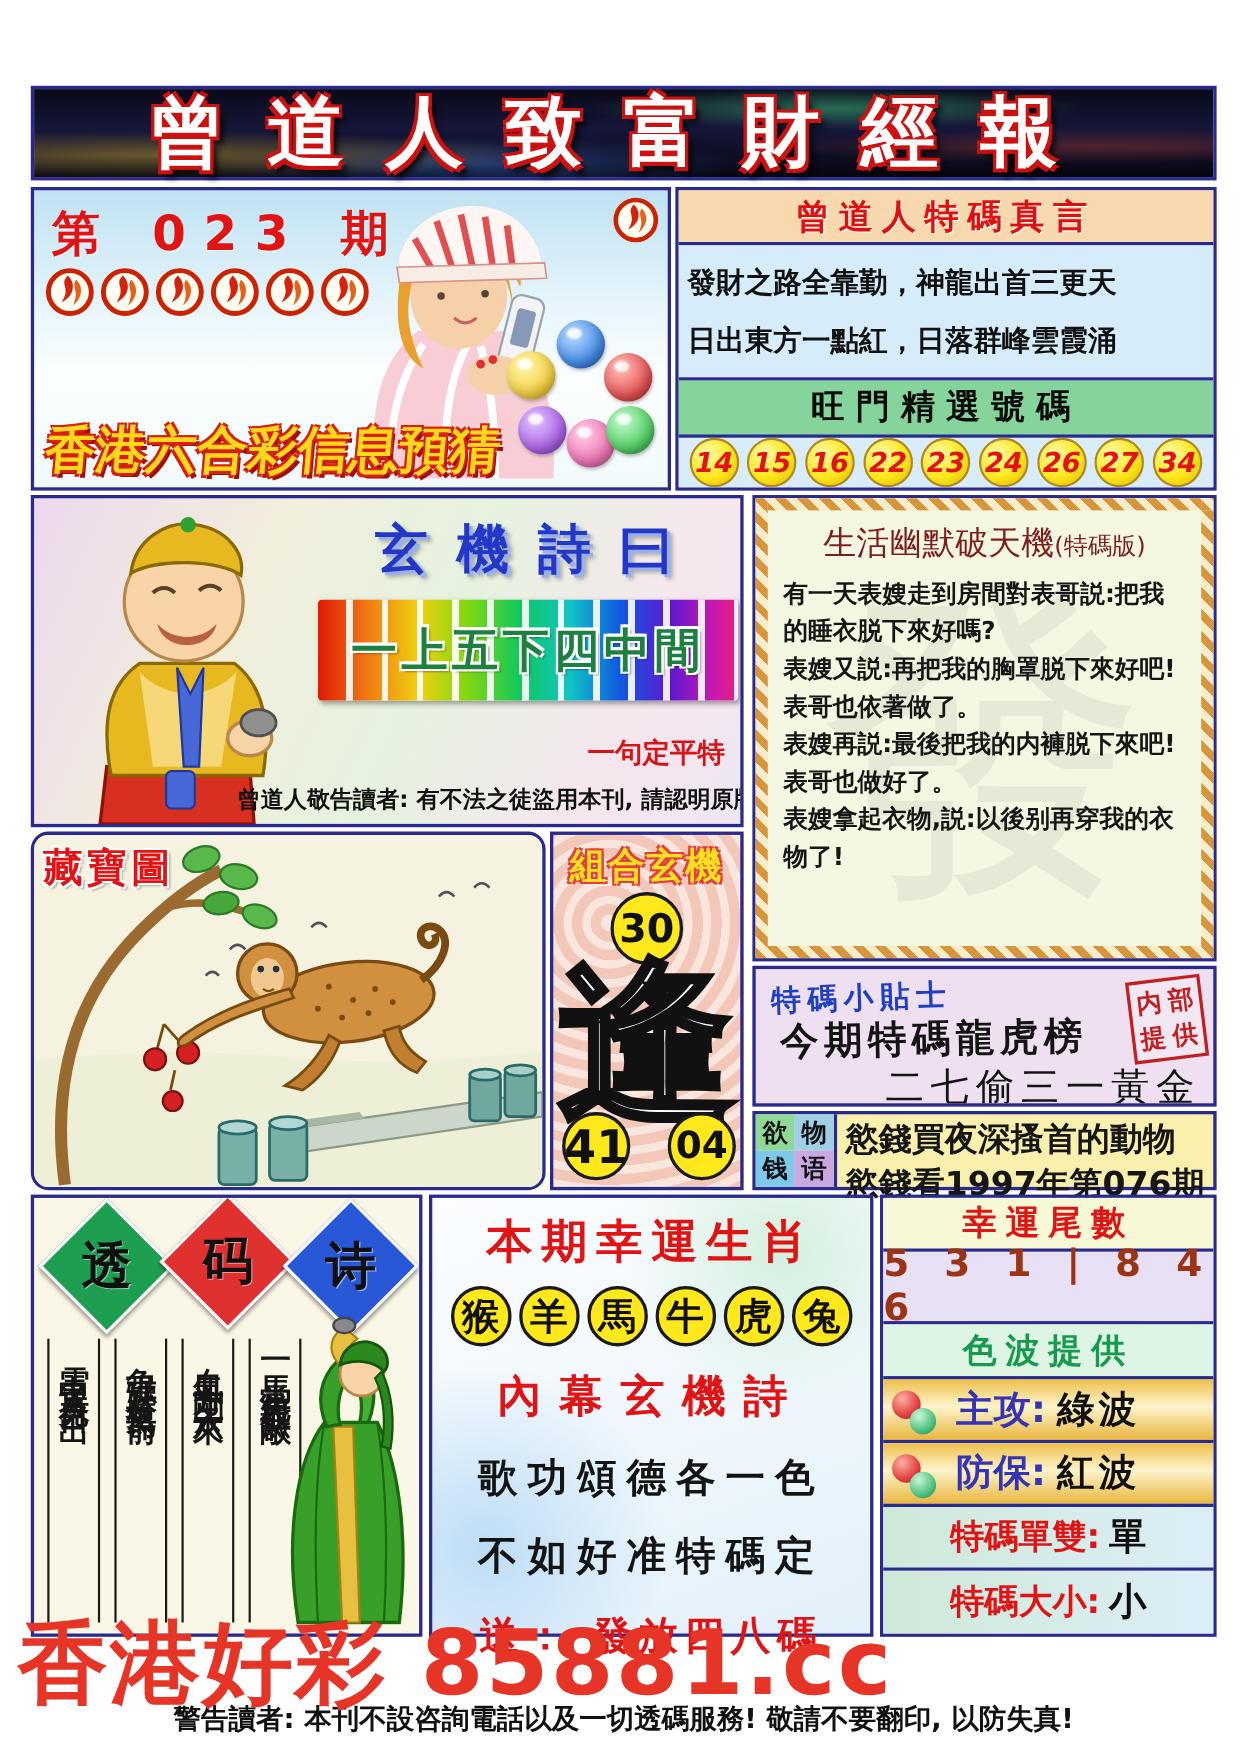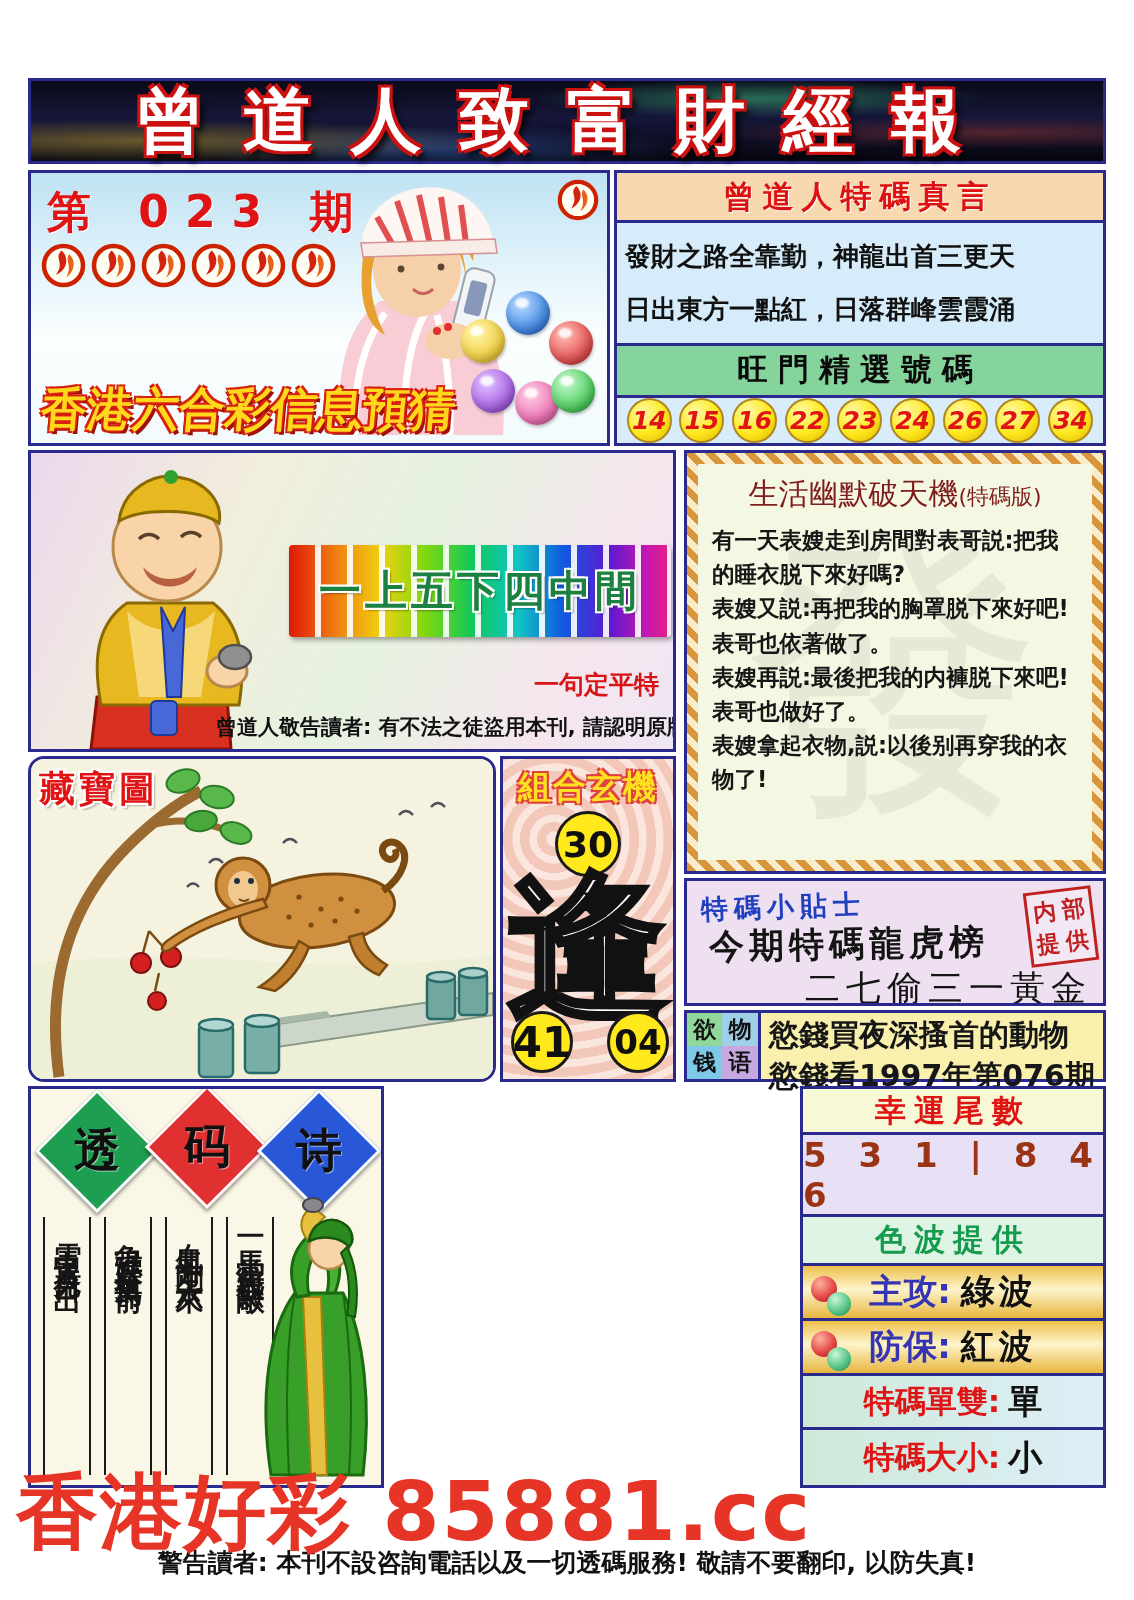--- a/index.html
+++ b/index.html
@@ -130,21 +130,21 @@
     font-size:34px;font-weight:bold;color:#101010;box-sizing:border-box;}
   .lucky-sub{margin-top:18px;font-size:40px;font-weight:bold;color:#e01414;letter-spacing:16px;white-space:nowrap;}
   .lucky-line{margin-top:22px;font-size:36px;font-weight:bold;color:#141414;letter-spacing:9px;white-space:nowrap;}
   .lucky-gift{margin-top:24px;font-size:36px;font-weight:bold;color:#e01414;letter-spacing:6px;white-space:nowrap;}
 
   
   .tailp{left:800px;top:1086px;width:306px;height:402px;display:flex;flex-direction:column;}
   .tail-row{border-bottom:3px solid #2a2a8e;display:flex;align-items:center;justify-content:center;box-sizing:border-box;position:relative;}
   .tail-row:last-child{border-bottom:none;}
   .t-header{height:54px;background:#f6f8d6;font-size:31px;font-weight:bold;color:#e01414;letter-spacing:8px;}
-  .t-numbers{height:82px;background:#e8e0f4;font-size:34px;font-weight:bold;color:#9a3414;letter-spacing:10px;}
+  .t-numbers{height:66px;background:#e8e0f4;font-size:34px;font-weight:bold;color:#9a3414;letter-spacing:10px;}
   .t-wave{height:56px;background:#def4e4;font-size:31px;font-weight:bold;color:#169a4e;letter-spacing:8px;}
   .t-gold{height:64px;background:linear-gradient(180deg,#eec04a,#fdf4cc 45%,#e8b63e);font-size:34px;font-weight:bold;}
   .t-gold .lbl{color:#3434b4;margin-right:10px;}
   .t-gold .val{color:#101010;letter-spacing:4px;}
   .t-light{height:64px;background:linear-gradient(90deg,#cfe9d8,#dceef8);font-size:31px;font-weight:bold;}
   .t-light .lbl{color:#e01414;margin-right:8px;}
   .t-light .val{color:#101010;font-size:34px;}
   .ballpair{position:absolute;left:8px;top:10px;width:44px;height:44px;}
   .ballpair i{position:absolute;border-radius:50%;}
   .ballpair .r{left:0;top:0;width:26px;height:26px;background:radial-gradient(circle at 35% 30%,#ffb0a0,#e04040 60%,#a01818);}
@@ -273,20 +273,21 @@
         <rect x="120" y="240" width="26px" height="34" rx="5" fill="#4868d8" stroke="#203898" stroke-width="2"></rect>
         <circle cx="136" cy="86" r="54" fill="#f8d4a8" stroke="#b8884a" stroke-width="3"></circle>
         <path d="M88 60 C 92 28 122 12 146 16 C 176 20 192 42 188 62 C 170 48 112 46 88 60 Z" fill="#e8b820" stroke="#8a6a00" stroke-width="3"></path>
         <circle cx="140" cy="16" r="7" fill="#30a030"></circle>
         <path d="M108 78 C 114 72 122 72 128 78 M150 76 C 156 70 164 70 170 76" stroke="#5a4028" stroke-width="3.5" fill="none"></path>
         <path d="M112 106 C 126 122 152 122 166 106 C 160 132 118 132 112 106 Z" fill="#b86040"></path>
         <ellipse cx="196" cy="210" rx="20" ry="16" fill="#f8d4a8" stroke="#b8884a" stroke-width="3"></ellipse>
         <ellipse cx="204" cy="196" rx="16" ry="12" fill="#909090" stroke="#505050" stroke-width="2.5"></ellipse>
       </svg>
     </div>
+    <div class="mystic-title">玄機詩曰</div>
     <div class="rainbow">
       <span class="rainbow-text">一上五下四中間</span>
     </div>
     <div class="tagline">一句定平特</div>
     <div class="notice">曾道人敬告讀者: 有不法之徒盜用本刊, 請認明原版!</div>
   </div>
 
   <div class="panel joke">
     <div class="joke-inner">
       <div class="joke-ghost">發</div>
@@ -414,20 +415,35 @@
         <path d="M56 42 C 46 30 50 16 62 10 L 74 20 C 66 26 62 34 64 44 Z" fill="#e8c040" stroke="#a88010" stroke-width="2"></path>
         <path d="M84 96 C 92 74 90 56 78 42 L 66 50 C 76 62 80 78 76 96 Z" fill="#48b034" stroke="#1a6a10" stroke-width="3"></path>
         <circle cx="78" cy="52" r="20" fill="#f8d4a8" stroke="#b8884a" stroke-width="2.5"></circle>
         <path d="M58 44 C 60 26 78 18 92 26 C 102 32 104 44 98 50 C 90 40 72 38 58 44 Z" fill="#2a8a1e" stroke="#14560c" stroke-width="2.5"></path>
         <path d="M96 50 C 106 70 108 96 104 120 L 96 118 C 100 96 98 72 90 56 Z" fill="#2a8a1e" stroke="#14560c" stroke-width="2"></path>
         <ellipse cx="62" cy="8" rx="10" ry="7" fill="#88888e" stroke="#44444a" stroke-width="2"></ellipse>
       </svg>
     </div>
   </div>
 
+  <div class="panel lucky">
+    <div class="lucky-title">本期幸運生肖</div>
+    <div class="zodiac-row">
+      <span class="zball">猴</span>
+      <span class="zball">羊</span>
+      <span class="zball">馬</span>
+      <span class="zball">牛</span>
+      <span class="zball">虎</span>
+      <span class="zball">兔</span>
+    </div>
+    <div class="lucky-sub">內幕玄機詩</div>
+    <div class="lucky-line">歌功頌德各一色</div>
+    <div class="lucky-line">不如好准特碼定</div>
+    <div class="lucky-gift">送： 發放四八碼</div>
+  </div>
 
   <div class="panel tailp">
     <div class="tail-row t-header">幸運尾數</div>
     <div class="tail-row t-numbers">5 3 1 | 8 4 6</div>
     <div class="tail-row t-wave">色波提供</div>
     <div class="tail-row t-gold">
       <span class="ballpair">
           <i class="r"></i>
           <i class="g"></i>
         </span>

